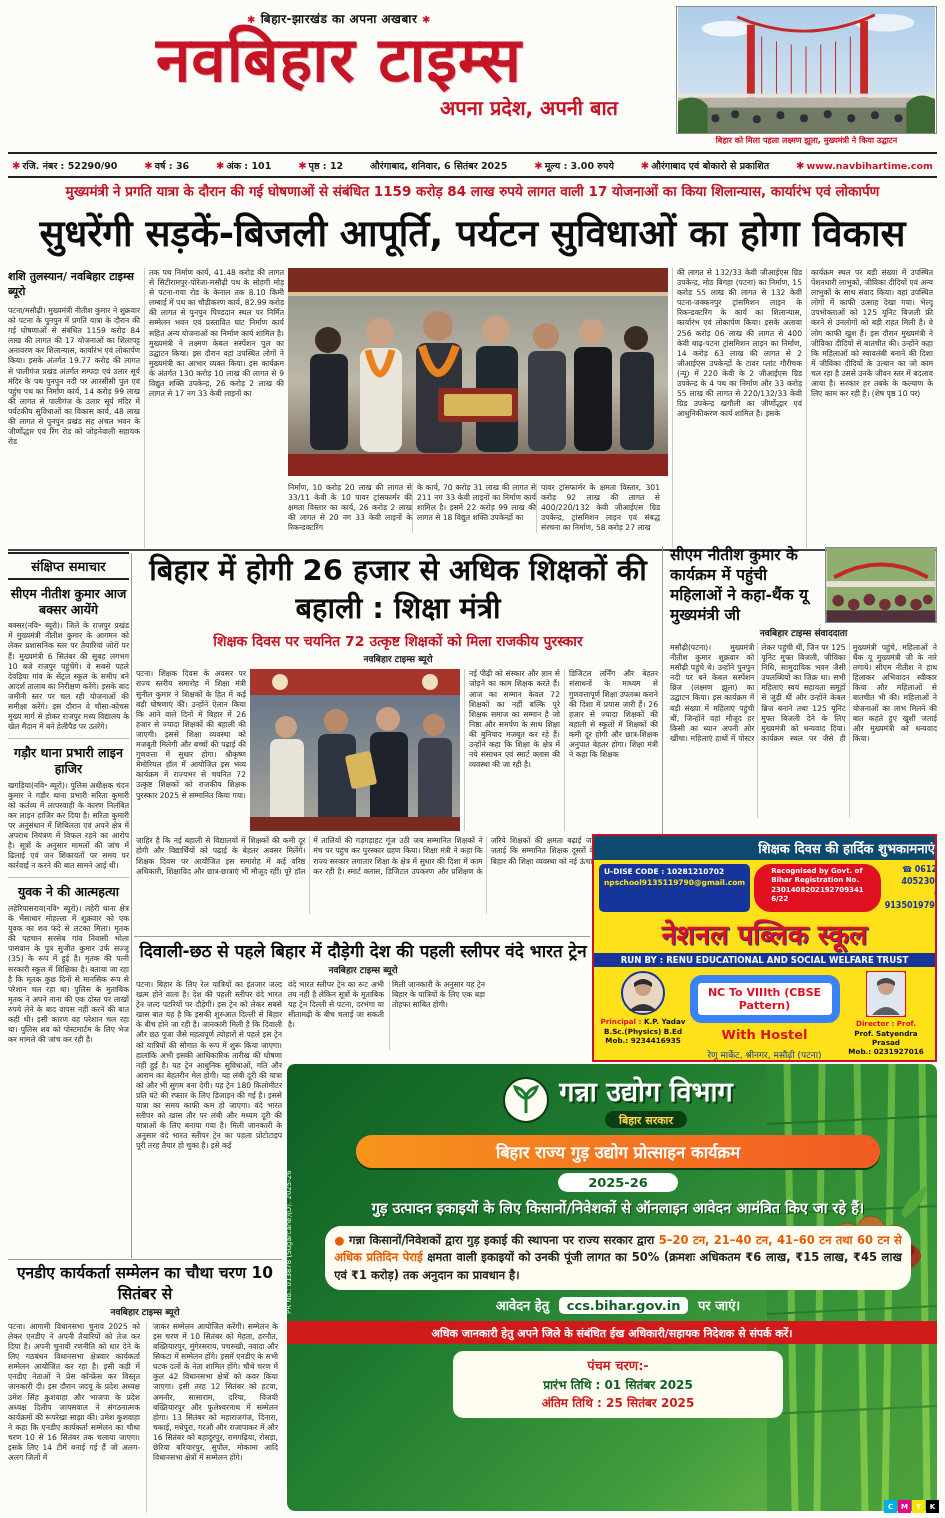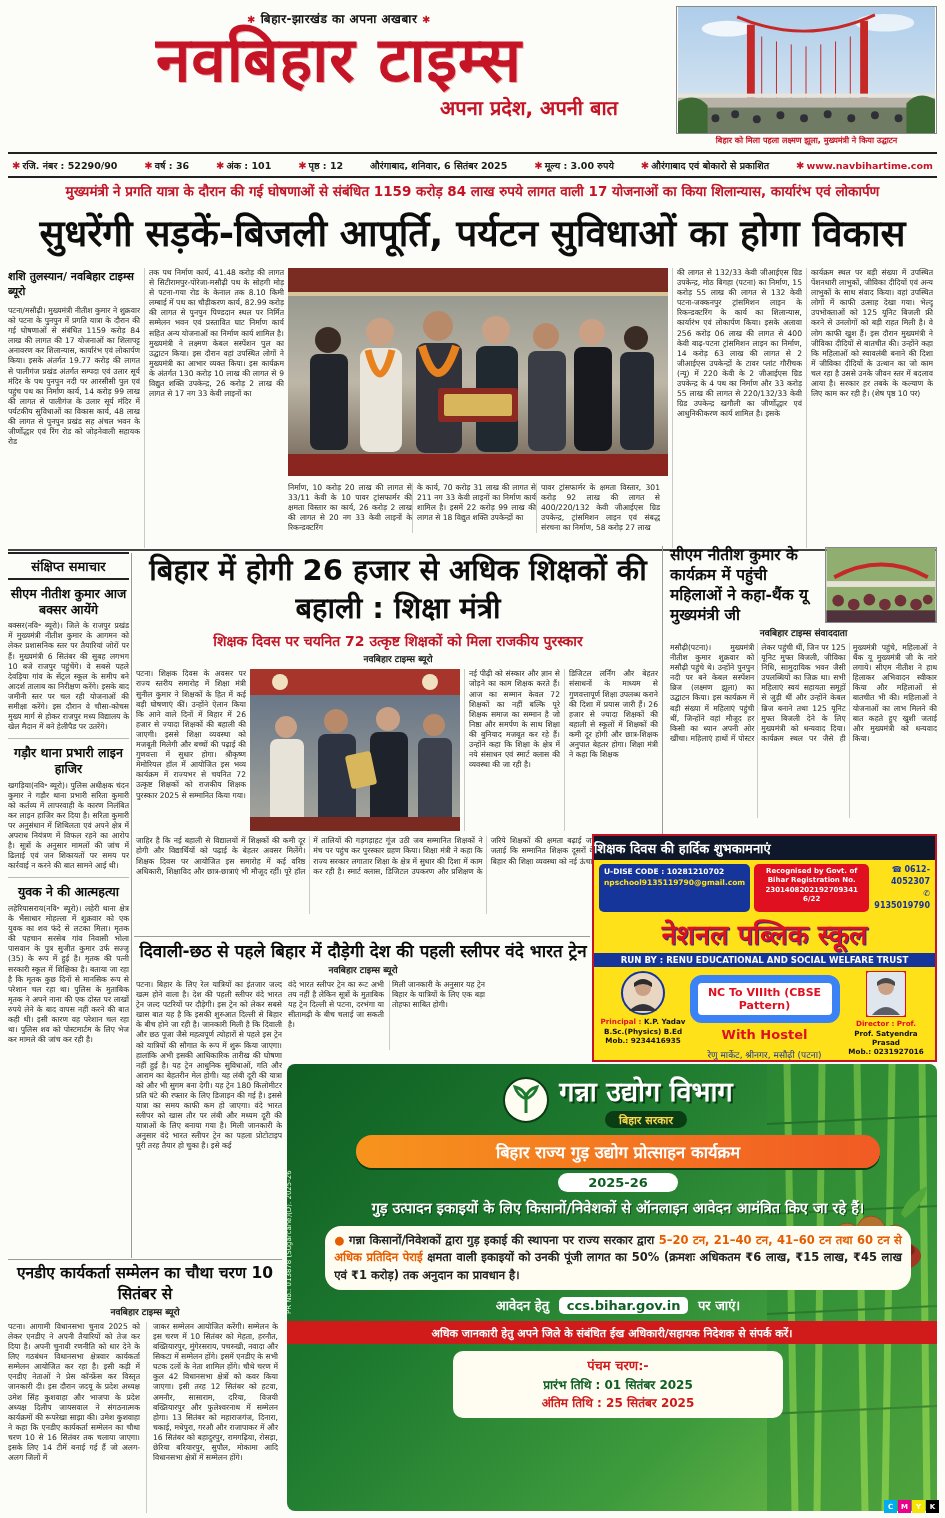--- a/index.html
+++ b/index.html
@@ -52,25 +52,25 @@
   .t1{width:110px}.t2{width:96px;border-left:1px solid #c9c9c9;padding-left:4px}
   .t3{width:94px;border-left:1px solid #c9c9c9;padding-left:4px}
   .teacher-strip{margin-top:5px;height:78px;column-count:3;column-gap:8px;column-rule:1px solid #c9c9c9;overflow:hidden}
   
   .women{left:666px;top:545px;width:271px;height:287px;overflow:hidden;padding-left:4px}
   .women-headline{font-size:15.5px;font-weight:900;line-height:1.3;color:#0d0d0d}
   .women-photo{float:right;margin:2px 0 3px 5px;border:1px solid #888}
   .women-body{column-count:3;column-gap:7px;column-rule:1px solid #c9c9c9;height:175px;overflow:hidden}
   
   .school-ad{left:592px;top:834px;width:345px;height:228px;border:2.5px solid #c41425;background:#ffe11a;overflow:hidden}
-  .sa-head{background:#0f172a;color:#fff;text-align:left;font-size:13px;font-weight:900;padding:3px 0}
+  .sa-head{background:#0c4a6e;color:#fff;text-align:right;font-size:13px;font-weight:900;padding:3px 0}
   .sa-toprow{display:flex;justify-content:space-between;gap:4px;padding:4px 5px 2px}
   .sa-udise{background:#15359b;color:#fff;font-size:7.5px;font-weight:bold;border-radius:5px;padding:3px 5px;line-height:1.4}
   .sa-udise .mail{color:#ffe11a}
-  .sa-recog{background:#e01020;color:#fff;font-size:7px;font-weight:bold;border-radius:5px;padding:3px 9px;width:150px;line-height:1.35;text-align:center}
+  .sa-recog{background:#e01020;color:#fff;font-size:7px;font-weight:bold;border-radius:17px;padding:3px 17px;width:150px;line-height:1.35;}
   .sa-phones{font-size:8px;font-weight:900;color:#15359b;text-align:right;line-height:1.5}
   .sa-name{text-align:center;font-size:27px;font-weight:900;color:#e01020;text-shadow:1px 1px 0 #15359b;margin:1px 0}
   .sa-runby{background:#15359b;color:#fff;text-align:center;font-size:8.6px;font-weight:900;padding:2px 0}
   .sa-bottom{display:flex;justify-content:space-between;align-items:flex-start;padding:4px 6px 0}
   .sa-person{width:86px;text-align:center;font-size:7.2px;font-weight:bold;color:#111;line-height:1.3}
   .sa-mid{width:150px;text-align:center}
   .sa-pill{border:8px solid #3b82f6;border-radius:12px;background:#fff;color:#e01020;font-size:11px;font-weight:900;padding:3px 4px;margin:4px 0}
   .sa-hostel{font-size:13px;font-weight:900;color:#e01020}
   .sa-addr{font-size:9px;font-weight:400;color:#15359b;margin-top:6px}
   .sa-label{color:#e01020}

